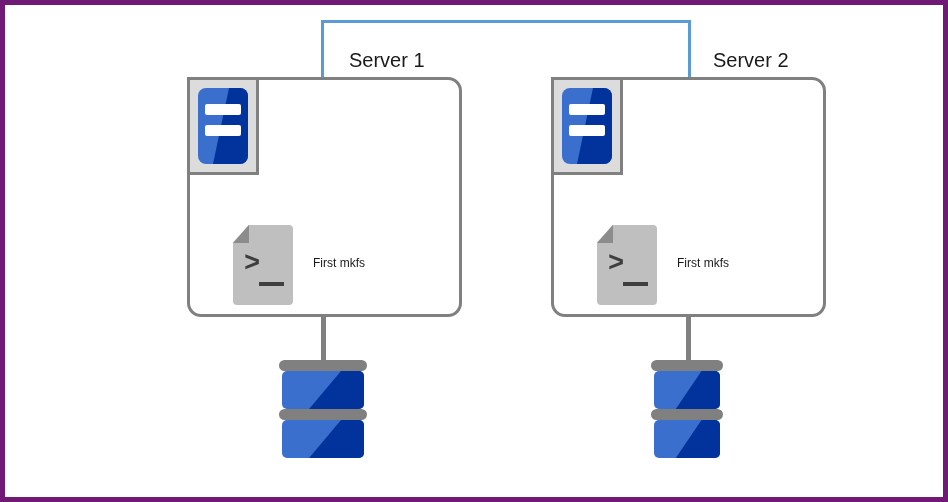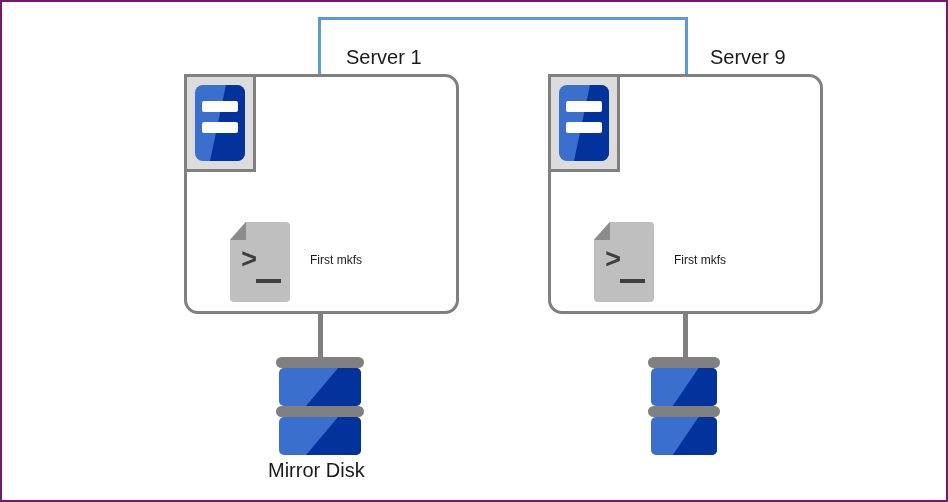--- a/index.html
+++ b/index.html
@@ -8,21 +8,21 @@
     background: #ffffff;
   }
   body {
     font-family: "Liberation Sans", sans-serif;
   }
   #canvas {
     position: relative;
     width: 948px;
     height: 502px;
     background: #ffffff;
-    border: 2px solid #701a75;
+    border: 5px solid #701a75;
     box-sizing: border-box;
     overflow: hidden;
   }
 
   
   .hb-top {
     position: absolute;
     background: #5b9bd5;
   }
   .hb-h {
@@ -247,25 +247,24 @@
     <div class="disk-bar top"></div>
     <div class="disk-block upper">
       <div class="disk-block-shade"></div>
     </div>
     <div class="disk-bar mid"></div>
     <div class="disk-block lower">
       <div class="disk-block-shade"></div>
     </div>
   </div>
 
-  <div id="disk1-label" class="disk-label">Mirror Disk</div>
 
   <div id="server2-box" class="server-box"></div>
 
-  <div id="server2-label" class="server-label">Server 9</div>
+  <div id="server2-label" class="server-label">Server 2</div>
 
   <div id="server2-icon" class="server-icon">
     <div class="server-icon-body">
       <div class="server-icon-shade"></div>
       <div class="server-icon-bar b1"></div>
       <div class="server-icon-bar b2"></div>
     </div>
   </div>
 
   <div id="script2" class="script-icon">

